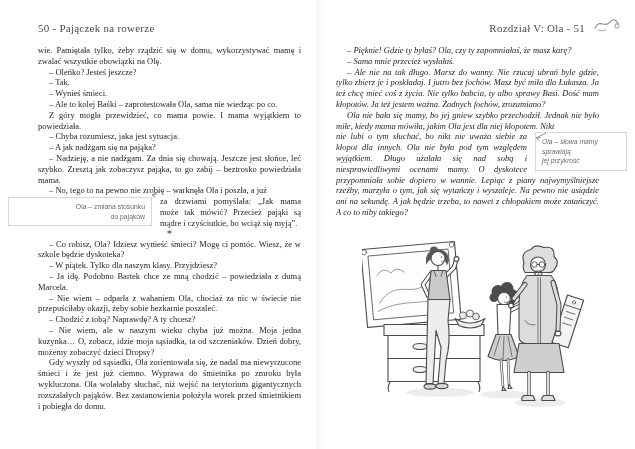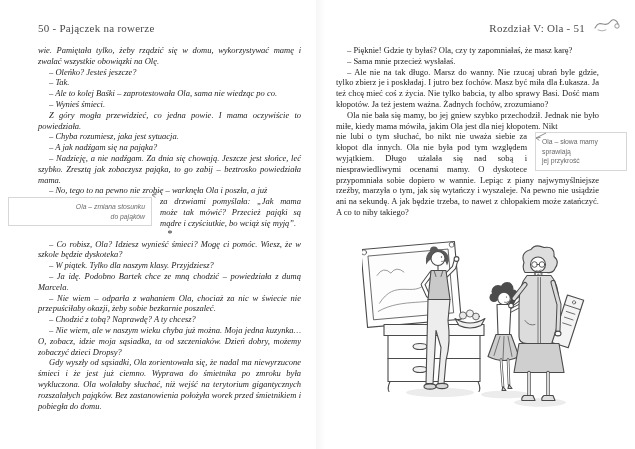--- a/index.html
+++ b/index.html
@@ -14,22 +14,22 @@
   .pg-header{
     position:absolute;top:22px;font-size:11px;letter-spacing:.25px;color:#4a4a4a;
   }
   .pg-header.left{left:38px;}
   .pg-header.right{right:50px;text-align:right;padding-left:36px;}
   .ornament{position:absolute;right:14px;top:14px;width:28px;height:20px;}
   .col{
     position:absolute;top:45px;width:263px;
     font-size:8.5px;line-height:10.8px;text-align:justify;
   }
-  .col.left{left:38px;font-style:italic;}
-  .col.right{left:336px;}
+  .col.left{left:38px;}
+  .col.right{left:336px;font-style:italic;}
   .col p{margin:0;}
   .ind{text-indent:11px;}
   .sep{text-align:center;font-size:10px;line-height:10px;margin:6px 0 5px;}
   .note{
     border:1px solid #d7d7d7;background:#ffffff;
     font-family:"Liberation Sans", sans-serif;
     font-size:6.8px;line-height:9.4px;color:#6a6a6a;
     padding:4px 6px;box-sizing:border-box;
   }
   .note-left{float:left;width:144px;margin:1px 8px 2px -30px;text-align:right;}
@@ -50,23 +50,23 @@
   <svg class="ornament" viewBox="0 0 28 20">
     <path d="M2,14 C7,4 12,15 17,8 C20,4 24,6 25,10" fill="none" stroke="#8a8a8a" stroke-width="1.1" stroke-linecap="round"></path>
     <circle cx="24" cy="12" r="2.2" fill="none" stroke="#8a8a8a" stroke-width="0.9"></circle>
     <path d="M5,16 q4,2 8,0" fill="none" stroke="#9a9a9a" stroke-width="0.8" stroke-linecap="round"></path>
   </svg>
 
   <div class="col left">
     <p>wie. Pamiętała tylko, żeby rządzić się w domu, wykorzystywać mamę i zwalać wszystkie obowiązki na Olę.</p>
     <p class="ind">– Oleńko? Jesteś jeszcze?</p>
     <p class="ind">– Tak.</p>
+    <p class="ind">– Wynieś śmieci.</p>
     <p class="ind">– Ale to kolej Baśki – zaprotestowała Ola, sama nie wiedząc po co.</p>
-    <p class="ind">– Wynieś śmieci.</p>
-    <p class="ind">Z góry mogła przewidzieć, co jedna powie. I mama oczywiście to powiedziała.</p>
+    <p class="ind">Z góry mogła przewidzieć, co mama powie. I mama wyjątkiem to powiedziała.</p>
     <p class="ind">– Chyba rozumiesz, jaka jest sytuacja.</p>
     <p class="ind">– A jak nadźgam się na pająka?</p>
     <p class="ind">– Nadzieję, a nie nadźgam. Za dnia się chowają. Jeszcze jest słońce, leć szybko. Zresztą jak zobaczysz pająka, to go zabij – beztrosko powiedziała mama.</p>
     <p class="ind">– No, tego to na pewno nie zrobię – warknęła Ola i poszła, a już</p>
     <div>
       <div class="note note-left">
         <div>Ola – zmiana stosunku</div>
         <div>do pająków</div>
       </div>
       <p>za drzwiami pomyślała: „Jak mama może tak mówić? Przecież pająki są mądre i czyściutkie, bo wciąż się myją”.</p>

